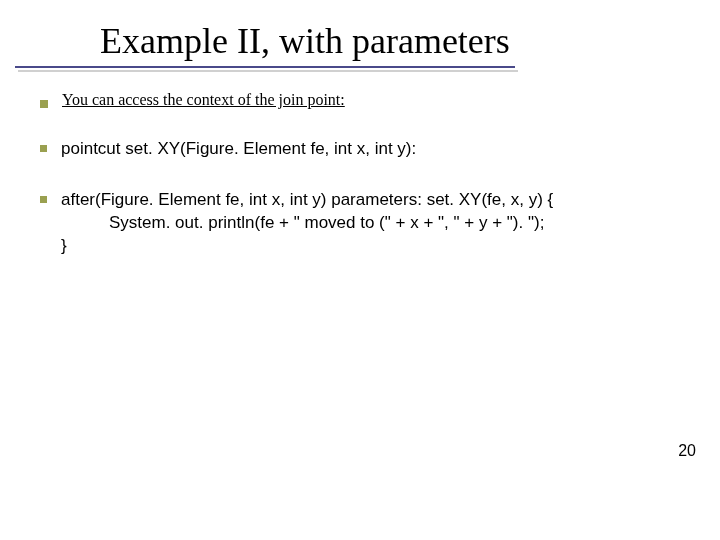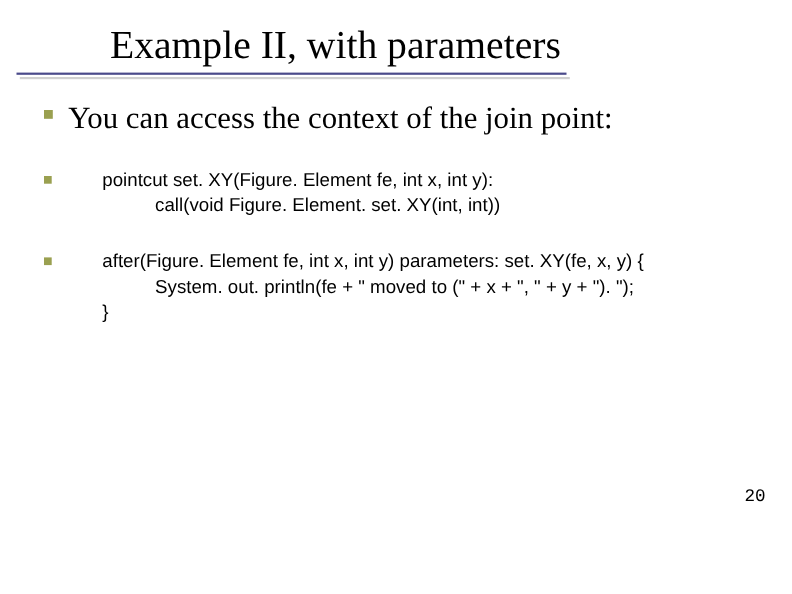--- a/index.html
+++ b/index.html
@@ -62,35 +62,35 @@
     margin-top: 10px;
     margin-right: 14px;
     flex: none;
   }
   .sq.small {
     width: 7px;
     height: 7px;
     margin-top: 7px;
   }
   .lvl1 {
-    font-size: 28px;
+    font-size: 16px;
     line-height: 1.25;
+    text-decoration: underline;
   }
   .code {
     font-family: Verdana, Geneva, sans-serif;
     font-size: 17px;
     line-height: 1.35;
-    margin-left: 32px;
   }
   .indent1 { padding-left: 48px; }
   .pagenum {
     position: absolute;
     bottom: 18px;
     right: 24px;
-    font-family: Liberation Mono, monospace;
+    font-family: Liberation Sans, sans-serif;
     font-size: 16px;
     color: #000;
   }
 </style>
 </head>
 <body>
 
 <div class="slide">
 
   <div class="title">Example II, with parameters</div>
@@ -101,21 +101,20 @@
 
     <div class="bullet-row">
       <div class="sq"></div>
       <div class="lvl1">You can access the context of the join point:</div>
     </div>
 
     <div class="bullet-row">
       <div class="sq small"></div>
       <div class="code">
         <div>pointcut set. XY(Figure. Element fe, int x, int y):</div>
-        <div class="indent1">call(void Figure. Element. set. XY(int, int))</div>
       </div>
     </div>
 
     <div class="bullet-row">
       <div class="sq small"></div>
       <div class="code">
         <div>after(Figure. Element fe, int x, int y) parameters: set. XY(fe, x, y) {</div>
         <div class="indent1">System. out. println(fe + " moved to (" + x + ", " + y + "). ");</div>
         <div>}</div>
       </div>

